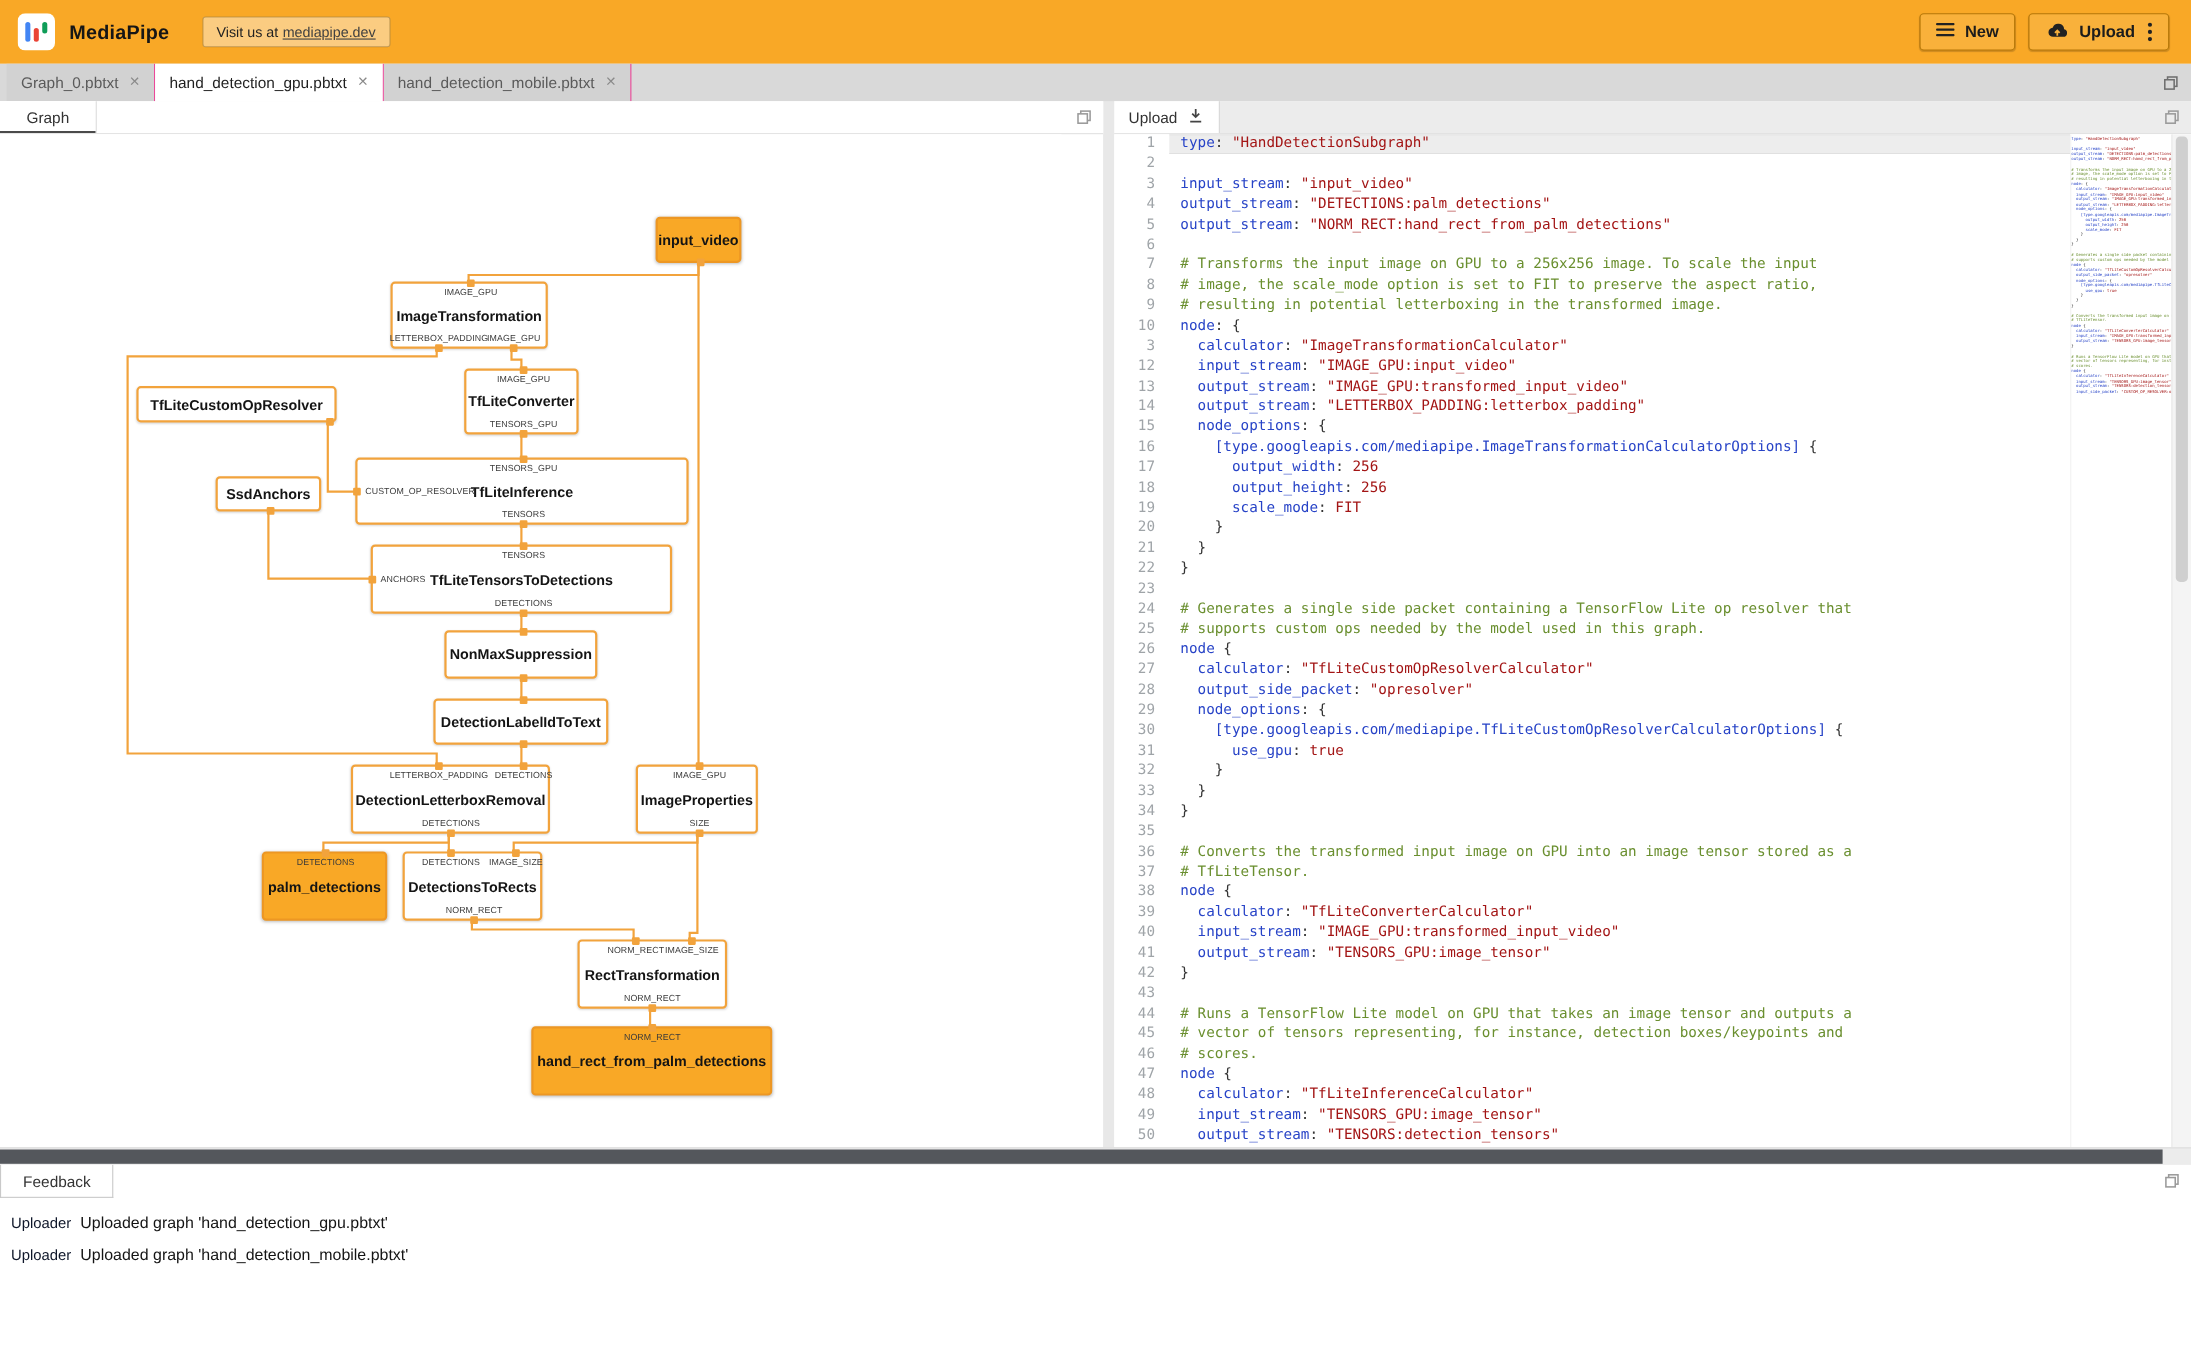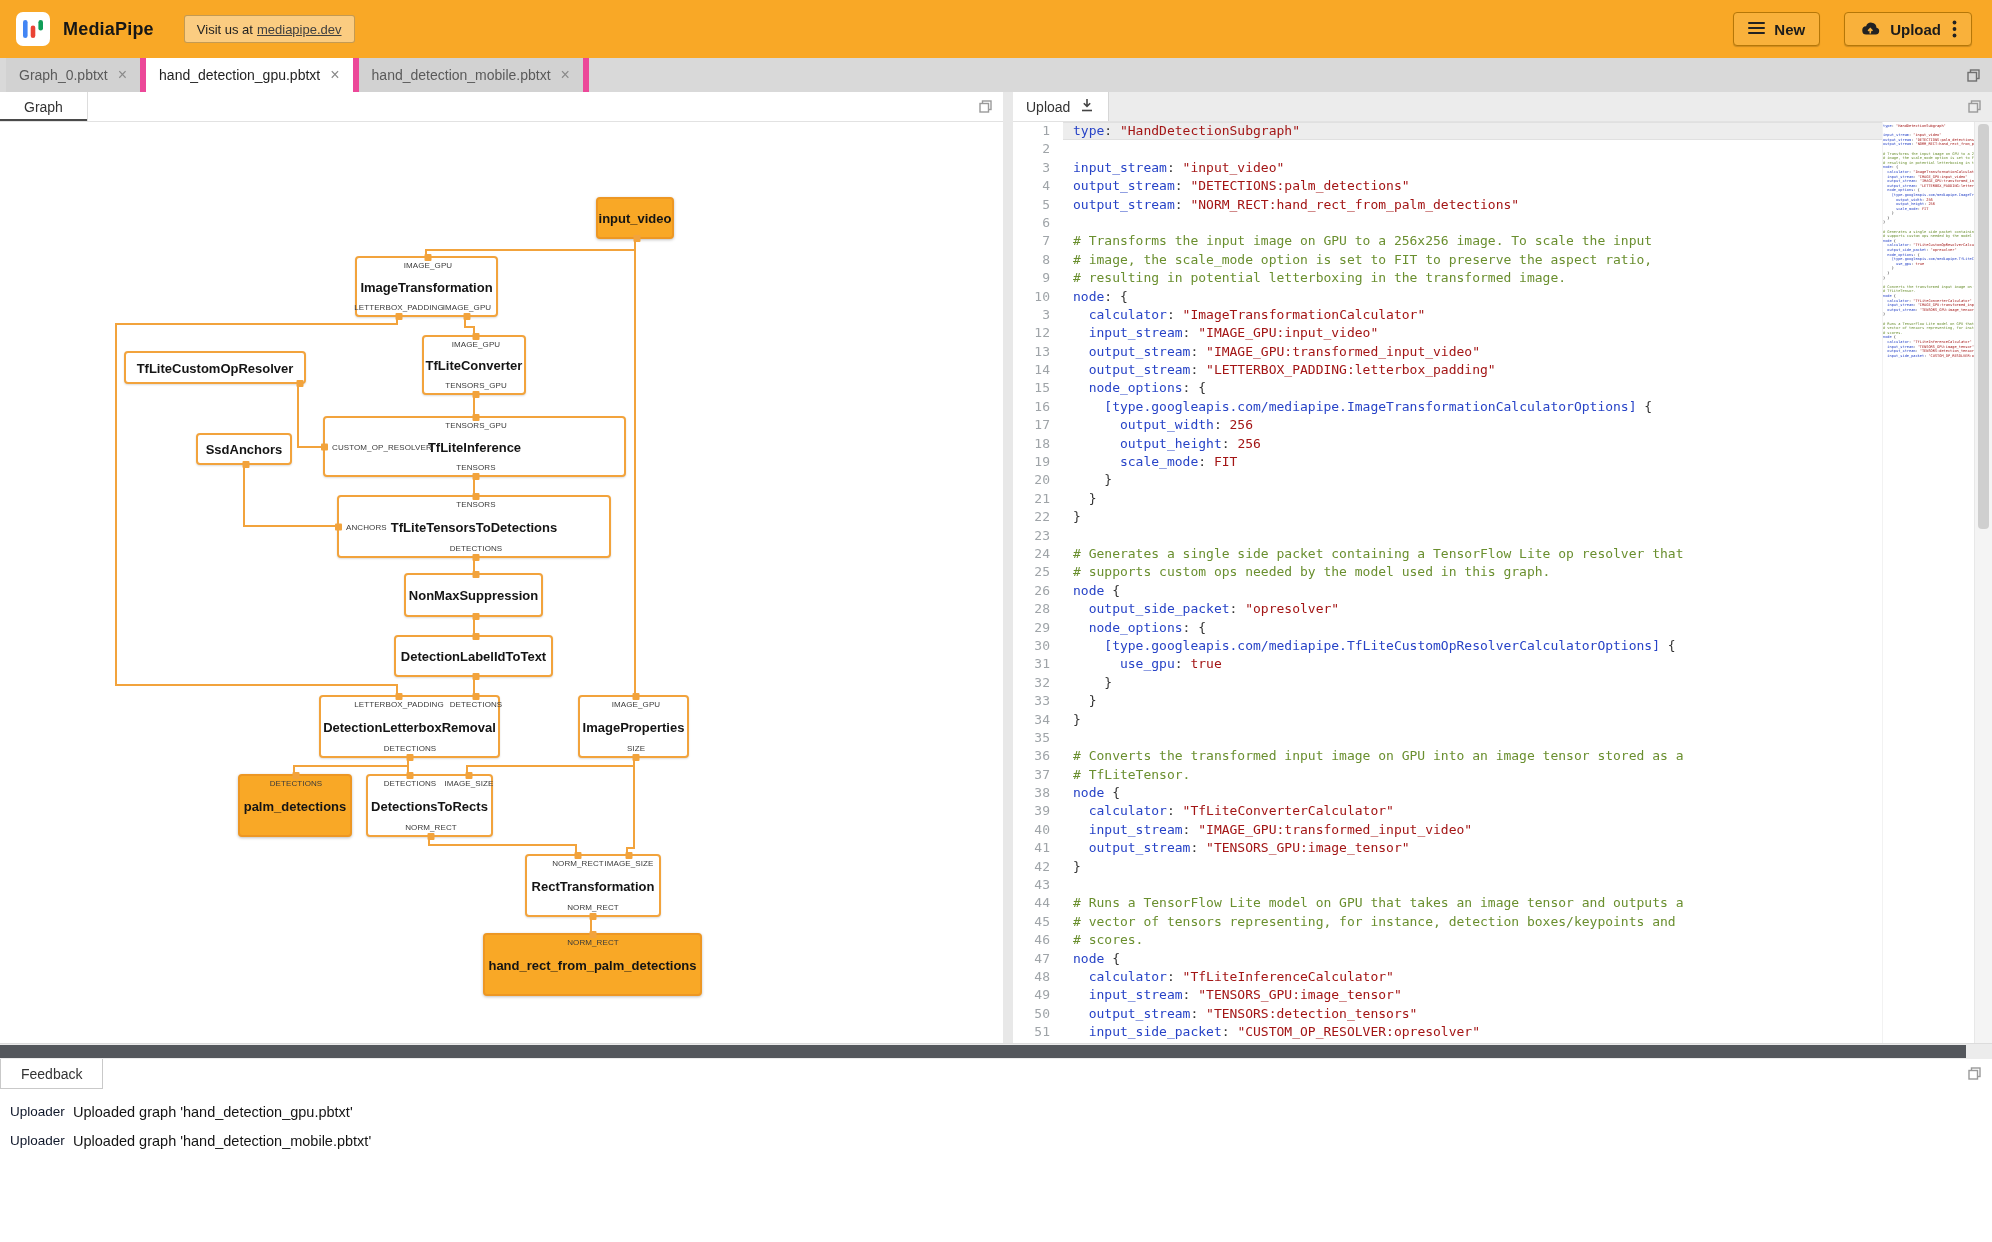--- a/index.html
+++ b/index.html
@@ -11,29 +11,29 @@
   html,body{margin:0;padding:0}
   body{width:1992px;height:1242px;overflow:hidden;background:#fff;font-family:"Liberation Sans",sans-serif;color:#1c1c1c}
 
   
   .app-header{height:58px;background:var(--brand-amber);display:flex;align-items:center;padding:0 16px;position:relative}
   .logo-tile{width:34px;height:34px;flex:none}
   .app-name{font-size:18px;font-weight:bold;color:#161616;margin-left:13px;letter-spacing:.2px}
   .visit-chip{margin-left:30px;height:28px;display:flex;align-items:center;padding:0 12px;background:rgba(255,255,255,.42);
     border:1px solid rgba(90,60,0,.35);border-radius:3px;font-size:13px;color:#222;gap:4px}
   .visit-chip a{color:#404040;text-decoration:underline;cursor:pointer}
-  .header-actions{margin-left:auto;display:flex;align-items:center;gap:24px;padding-right:4px}
+  .header-actions{margin-left:auto;display:flex;align-items:center;gap:12px;padding-right:4px}
   .hbtn{display:flex;align-items:center;gap:9px;height:34px;padding:0 14px;background:#F9B13B;border:1px solid #B57708;
     border-radius:4px;font-size:15px;font-weight:bold;color:#1c1c1c;box-shadow:0 1px 1px rgba(0,0,0,.18);cursor:pointer}
   .kebab{display:flex;align-items:center;margin-left:2px}
 
   
   .tab-strip{height:34px;background:var(--strip-bg);display:flex;align-items:stretch;padding-left:6px;position:relative}
   .file-tab{display:flex;align-items:center;gap:10px;padding:0 13px;font-size:14px;color:#5a5a5a;background:#d2d2d2;
-    border-right:6px solid #ec4899;cursor:pointer;white-space:nowrap}
+    border-right:1px solid #ec4899;cursor:pointer;white-space:nowrap}
   .file-tab.active{background:#fff;color:#1f1f1f}
   .tab-close{color:#8a8a8a;font-size:16px;line-height:1;cursor:pointer}
   .strip-popout{margin-left:auto;align-self:center;margin-right:12px;cursor:pointer;display:flex}
 
   
   .main-row{display:flex;height:951px;background:#e8e8e8}
   .graph-panel{width:1003px;flex:none;background:#fff;display:flex;flex-direction:column}
   .panel-gap{width:10px;flex:none;background:#e8e8e8}
   .editor-panel{width:979px;flex:none;background:#fff;display:flex;flex-direction:column}
 
@@ -411,20 +411,24 @@
             <div class="ln">24</div>
             <div class="cl"><span class="tok-comment"># Generates a single side packet containing a TensorFlow Lite op resolver that</span></div>
           </div>
           <div class="erow">
             <div class="ln">25</div>
             <div class="cl"><span class="tok-comment"># supports custom ops needed by the model used in this graph.</span></div>
           </div>
           <div class="erow">
             <div class="ln">26</div>
             <div class="cl"><span class="tok-key">node</span> {</div>
+          </div>
+          <div class="erow">
+            <div class="ln">27</div>
+            <div class="cl">  <span class="tok-key">calculator</span>: <span class="tok-str">"TfLiteCustomOpResolverCalculator"</span></div>
           </div>
           <div class="erow">
             <div class="ln">28</div>
             <div class="cl">  <span class="tok-key">output_side_packet</span>: <span class="tok-str">"opresolver"</span></div>
           </div>
           <div class="erow">
             <div class="ln">29</div>
             <div class="cl">  <span class="tok-key">node_options</span>: {</div>
           </div>
           <div class="erow">

